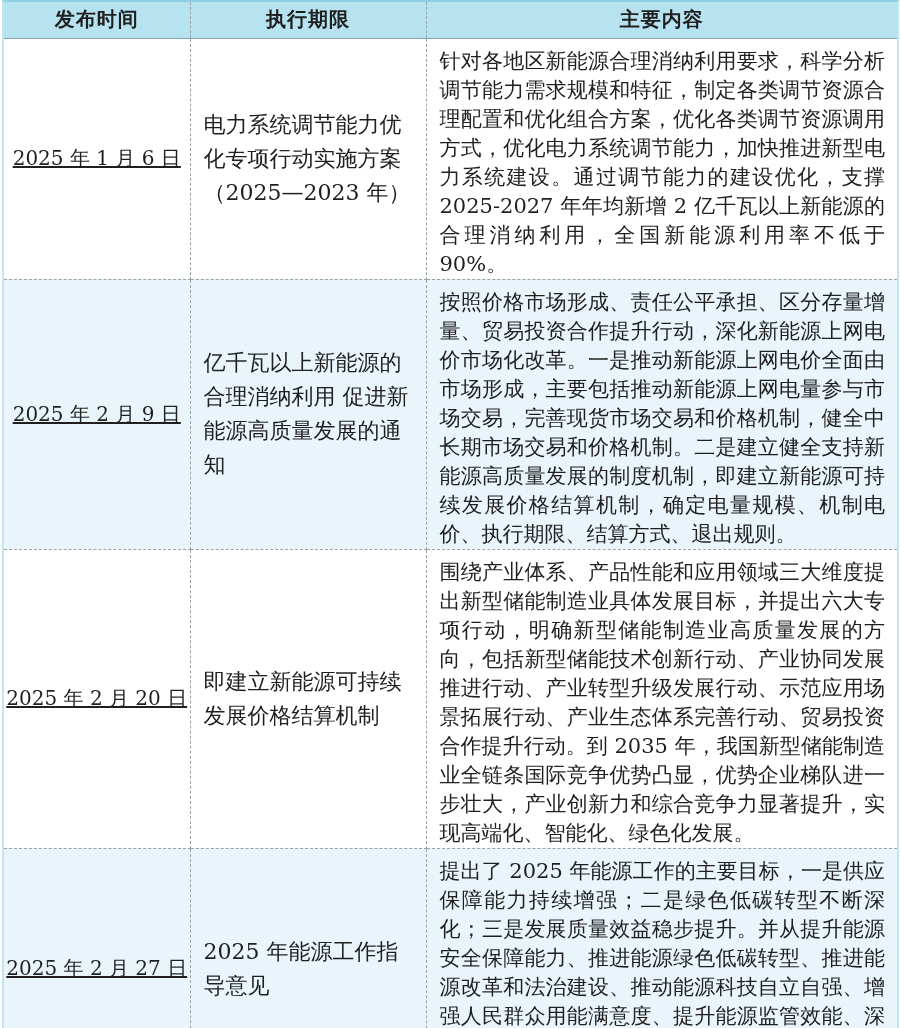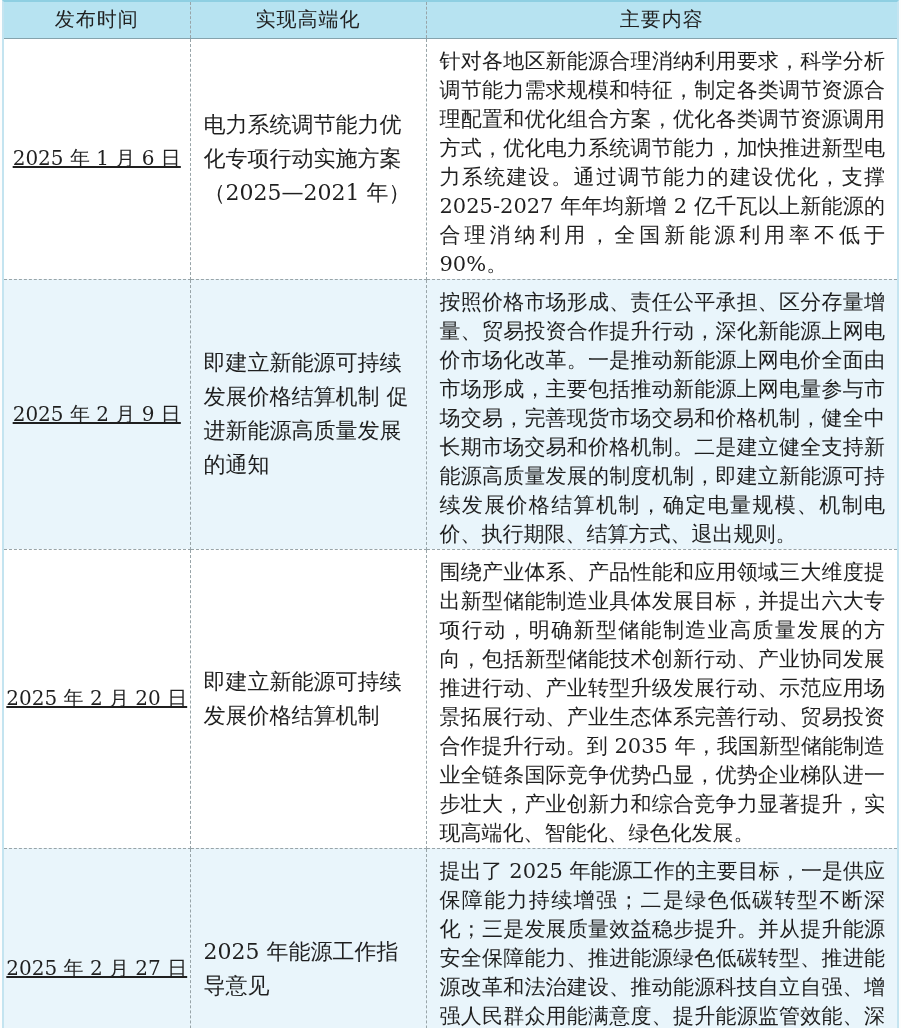--- a/index.html
+++ b/index.html
@@ -34,21 +34,21 @@
   col.c-content{width:471px;}
   th,td{
     border:1px dashed var(--border-dashed);
     vertical-align:middle;
     box-sizing:border-box;
   }
   th{
     background:var(--header-bg);
     height:36px;
     font-size:20px;
-    font-weight:normal;
+    font-weight:bold;
     text-align:center;
     letter-spacing:1px;
     border-top:none;
     border-bottom:1px solid #85a3ad;
   }
   th:first-child,td:first-child{border-left:none;}
   th:last-child,td:last-child{border-right:none;}
   tr.last td{border-bottom:none;}
   tr.r-odd td{background:var(--row-bg);}
   tr.r-even td{background:var(--row-alt-bg);}
@@ -81,33 +81,33 @@
 <div class="table-wrap">
   <table>
     <colgroup>
       <col class="c-date">
       <col class="c-name">
       <col class="c-content">
     </colgroup>
     <thead>
       <tr>
         <th>发布时间</th>
-        <th>实现高端化</th>
+        <th>执行期限</th>
         <th>主要内容</th>
       </tr>
     </thead>
     <tbody>
       <tr class="row-1 r-odd">
         <td class="date">2025 年 1 月 6 日</td>
-        <td class="name">电力系统调节能力优化专项行动实施方案（2025—2021 年）</td>
+        <td class="name">电力系统调节能力优化专项行动实施方案（2025—2023 年）</td>
         <td class="content">针对各地区新能源合理消纳利用要求，科学分析调节能力需求规模和特征，制定各类调节资源合理配置和优化组合方案，优化各类调节资源调用方式，优化电力系统调节能力，加快推进新型电力系统建设。通过调节能力的建设优化，支撑2025-2027 年年均新增 2 亿千瓦以上新能源的合理消纳利用，全国新能源利用率不低于 90%。</td>
       </tr>
       <tr class="row-2 r-even">
         <td class="date">2025 年 2 月 9 日</td>
-        <td class="name">即建立新能源可持续发展价格结算机制 促进新能源高质量发展的通知</td>
+        <td class="name">亿千瓦以上新能源的合理消纳利用 促进新能源高质量发展的通知</td>
         <td class="content">按照价格市场形成、责任公平承担、区分存量增量、贸易投资合作提升行动，深化新能源上网电价市场化改革。一是推动新能源上网电价全面由市场形成，主要包括推动新能源上网电量参与市场交易，完善现货市场交易和价格机制，健全中长期市场交易和价格机制。二是建立健全支持新能源高质量发展的制度机制，即建立新能源可持续发展价格结算机制，确定电量规模、机制电价、执行期限、结算方式、退出规则。</td>
       </tr>
       <tr class="row-3 r-odd">
         <td class="date">2025 年 2 月 20 日</td>
         <td class="name">即建立新能源可持续发展价格结算机制</td>
         <td class="content">围绕产业体系、产品性能和应用领域三大维度提出新型储能制造业具体发展目标，并提出六大专项行动，明确新型储能制造业高质量发展的方向，包括新型储能技术创新行动、产业协同发展推进行动、产业转型升级发展行动、示范应用场景拓展行动、产业生态体系完善行动、贸易投资合作提升行动。到 2035 年，我国新型储能制造业全链条国际竞争优势凸显，优势企业梯队进一步壮大，产业创新力和综合竞争力显著提升，实现高端化、智能化、绿色化发展。</td>
       </tr>
       <tr class="row-4 r-even last">
         <td class="date">2025 年 2 月 27 日</td>
         <td class="name">2025 年能源工作指导意见</td>

